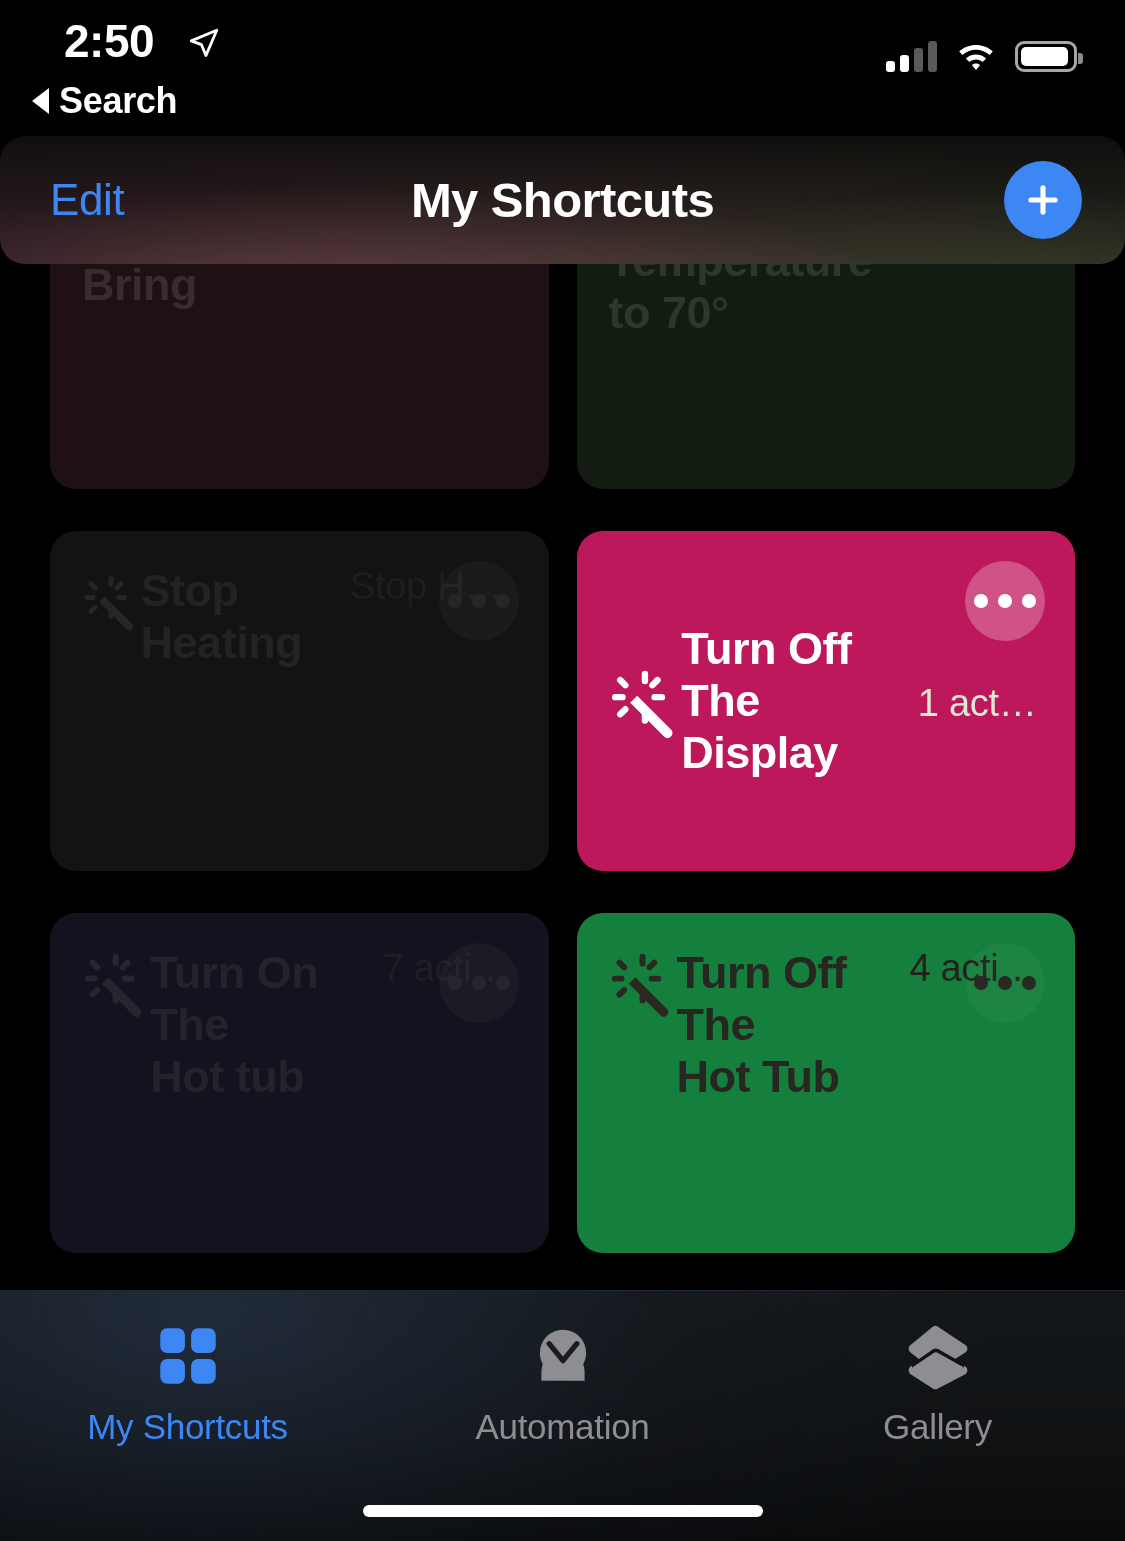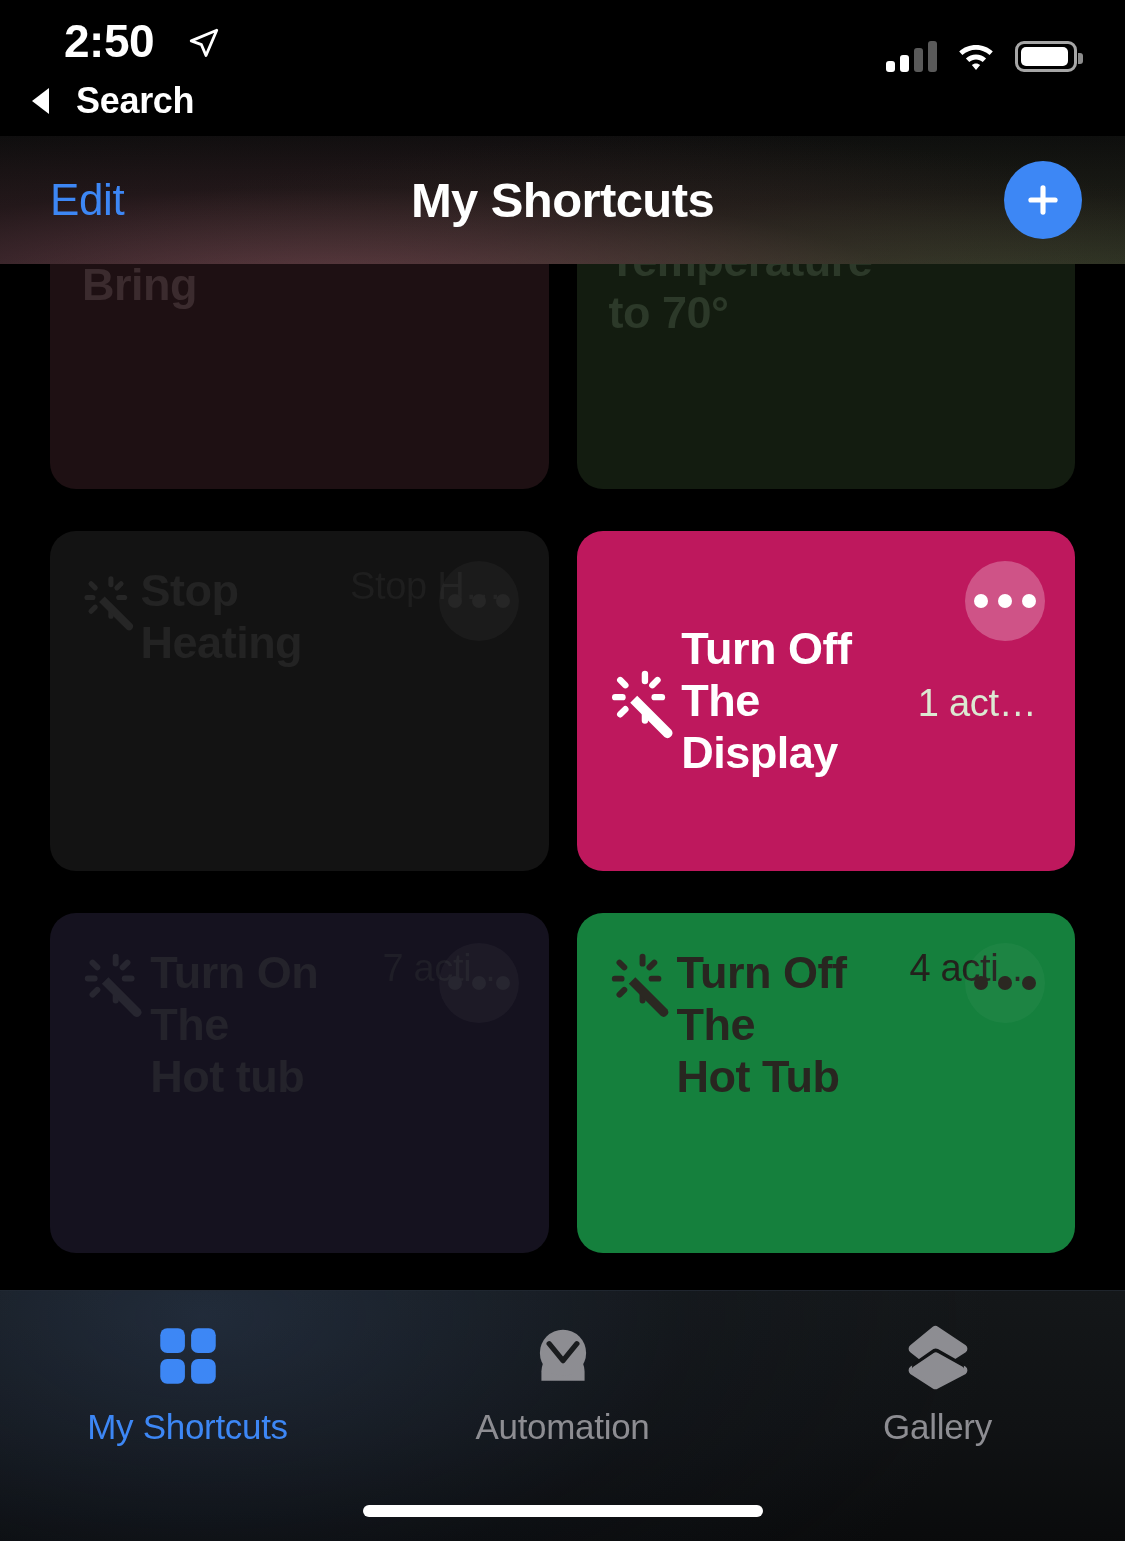--- a/index.html
+++ b/index.html
@@ -57,41 +57,42 @@
   .batt i {
     position:absolute; left:3px; top:3px; bottom:3px;
     width:calc(100% - 9px);
     background:#fff; border-radius:5px;
   }
 
   
   .back-row {
     position:absolute; top:80px; left:32px;
     z-index:40;
-    display:flex; align-items:center; gap:27px;
+    display:flex; align-items:center; gap:10px;
     color:#fff;
     text-align:center;
   }
   .back-caret {
     width:0; height:0;
     border-top:13px solid transparent;
     border-bottom:13px solid transparent;
     border-right:17px solid #fff;
   }
   .back-label { font-size:36px; font-weight:bold; letter-spacing:-0.3px; }
 
   
   .nav-bar {
     position:absolute; top:136px; left:0; right:0; height:128px;
     z-index:35;
     background:
       radial-gradient(120% 190% at 30% 120%, rgba(158,90,106,0.52) 0%, rgba(90,45,58,0.18) 42%, rgba(0,0,0,0) 72%),
       radial-gradient(120% 190% at 88% 130%, rgba(88,128,64,0.42) 0%, rgba(45,68,32,0.16) 45%, rgba(0,0,0,0) 75%),
       linear-gradient(180deg, #0d0d0d 0%, #171313 55%, #1c1718 100%);
     backdrop-filter: blur(40px);
+    border-radius: 25px;
   }
   .nav-edit {
     position:absolute; left:50px; top:50%; transform:translateY(-50%);
     font-size:44px; color:#3d87f5; letter-spacing:-0.4px;
   }
   .nav-title {
     position:absolute; left:0; right:0; top:50%; transform:translateY(-50%);
     text-align:center; color:#fff;
     font-size:49px; font-weight:bold; letter-spacing:-0.6px;
   }

